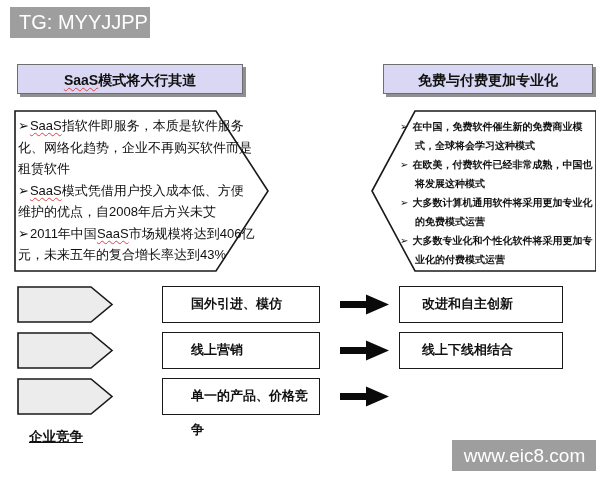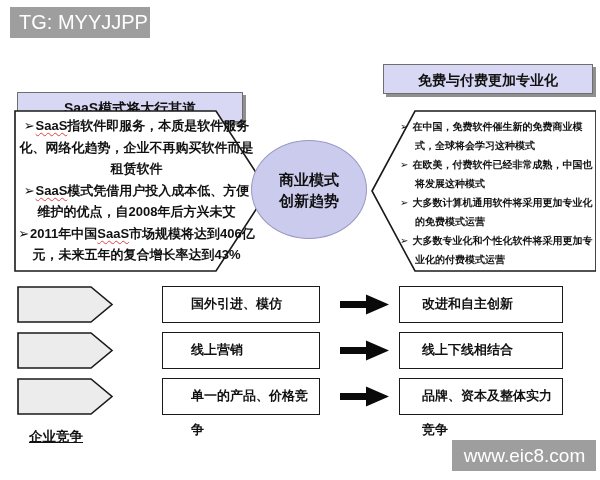--- a/index.html
+++ b/index.html
@@ -10,31 +10,31 @@
   
   .wm{position:absolute;background:var(--watermark_gray,#9E9E9E);color:#fff;}
   .wm-top{left:10px;top:7px;width:140px;height:31px;line-height:31px;font-size:20px;padding-left:9px;box-sizing:border-box;}
   .wm-bottom{left:452px;top:440px;width:145px;height:31px;line-height:31px;font-size:19px;text-align:center;}
   
   .hdr{
     position:absolute;top:64px;height:30px;line-height:30px;text-align:center;
     background:var(--header_fill,#D8D8F4);border:1px solid #6e6e6e;
     box-shadow:3px 3px 0 #8f8f8f;font-size:14px;font-weight:bold;box-sizing:border-box;
   }
-  .hdr-left{left:17px;width:226px;margin-top:28px;}
+  .hdr-left{left:17px;width:226px;}
   .hdr-right{left:383px;width:210px;}
   
   .panel{position:absolute;z-index:1;}
   .panel svg{position:absolute;left:0;top:0;}
   .panel .txt{position:absolute;}
   .panel-left{left:14px;top:110px;width:258px;height:162px;}
   .panel-left .txt{left:4px;top:5px;width:237px;}
   .panel-right{left:370px;top:110px;width:228px;height:162px;}
   .panel-right .txt{left:30px;top:7px;width:194px;}
-  .lb-item{font-size:13px;line-height:21.5px;font-weight:700;text-align:center;}
+  .lb-item{font-size:13px;line-height:21.5px;font-weight:400;}
   .rb-item{font-size:10px;line-height:19px;font-weight:600;padding-left:15px;text-indent:-15px;}
   .blt{margin-right:1px;}
   .rb-item .blt{margin-right:4px;}
   
   .squiggle{
     text-decoration-line:underline;text-decoration-style:wavy;
     text-decoration-color:var(--squiggle_red,#E04040);
     text-decoration-thickness:1px;text-underline-offset:2px;
   }
   
@@ -89,24 +89,20 @@
       <polygon points="2,81 45,1 226,1 226,161 45,161" fill="#ffffff" stroke="#1a1a1a" stroke-width="1.6"></polygon>
     </svg>
     <div class="txt">
       <div class="rb-item"><span class="blt">➢</span><span>在中国，免费软件催生新的免费商业模式，全球将会学习这种模式</span></div>
       <div class="rb-item"><span class="blt">➢</span><span>在欧美，付费软件已经非常成熟，中国也将发展这种模式</span></div>
       <div class="rb-item"><span class="blt">➢</span><span>大多数计算机通用软件将采用更加专业化的免费模式运营</span></div>
       <div class="rb-item"><span class="blt">➢</span><span>大多数专业化和个性化软件将采用更加专业化的付费模式运营</span></div>
     </div>
   </div>
 
-  <div class="ellipse">
-    <span>商业模式</span>
-    <span>创新趋势</span>
-  </div>
 
   <svg class="row-label-shape" style="top:286px" width="97" height="37" viewBox="0 0 97 37">
     <polygon points="1,1 74,1 95,18.5 74,36 1,36" fill="#ECECEC" stroke="#1a1a1a" stroke-width="1.6"></polygon>
   </svg>
   <div class="row-label-text" style="top:286px">产品</div>
   <div class="fbox fbox-in" style="top:286px">国外引进、模仿</div>
   <svg class="flow-arrow" style="top:293px" width="52" height="23" viewBox="0 0 52 23">
     <polygon points="1,8 27,8 27,1.5 50,11.5 27,21.5 27,15 1,15" fill="#0a0a0a"></polygon>
   </svg>
   <div class="fbox fbox-out" style="top:286px">改进和自主创新</div>
@@ -122,17 +118,16 @@
   <div class="fbox fbox-out" style="top:332px">线上下线相结合</div>
 
   <svg class="row-label-shape" style="top:378px" width="97" height="37" viewBox="0 0 97 37">
     <polygon points="1,1 74,1 95,18.5 74,36 1,36" fill="#ECECEC" stroke="#1a1a1a" stroke-width="1.6"></polygon>
   </svg>
   <div class="row-label-text u" style="top:378px">企业竞争</div>
   <div class="fbox fbox-in" style="top:378px">单一的产品、价格竞争</div>
   <svg class="flow-arrow" style="top:385px" width="52" height="23" viewBox="0 0 52 23">
     <polygon points="1,8 27,8 27,1.5 50,11.5 27,21.5 27,15 1,15" fill="#0a0a0a"></polygon>
   </svg>
-  <div class="fbox fbox-out" style="top:378px">品牌、资本及整体实力竞争</div>
 
   <div class="wm wm-bottom">www.eic8.com</div>
 
 </div>
 
 </body></html>

